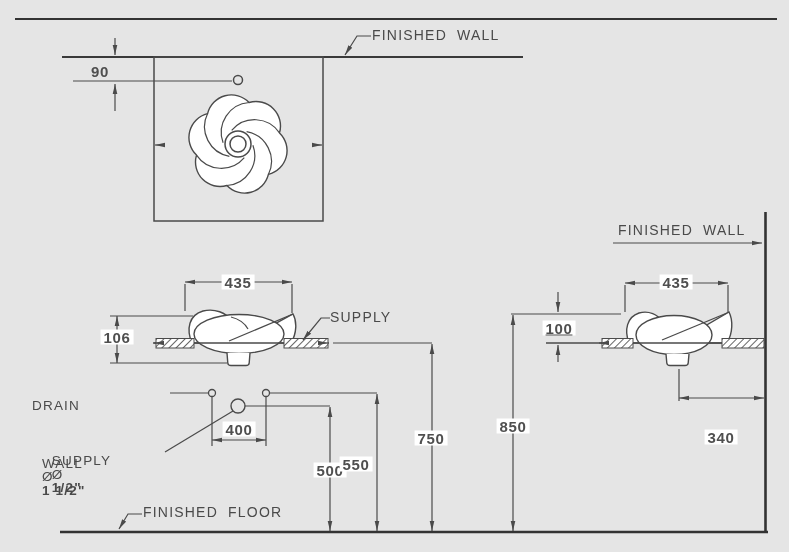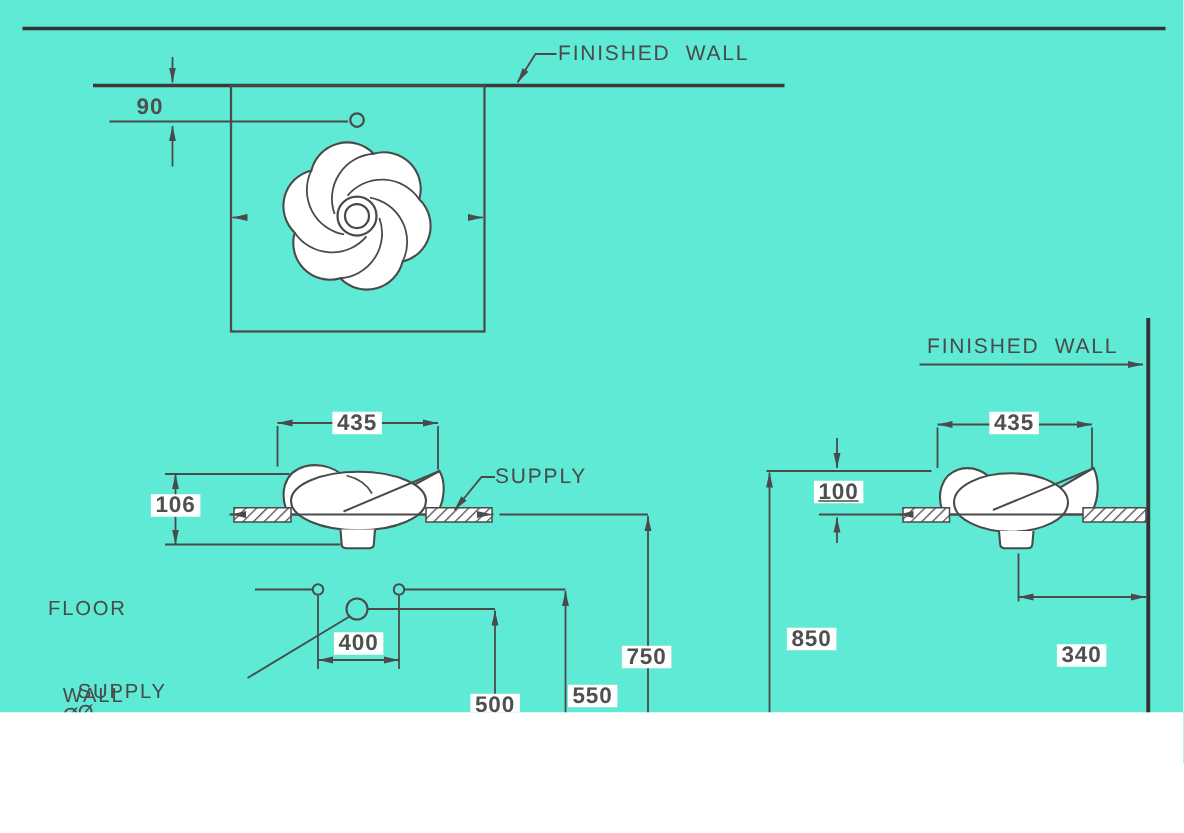--- a/index.html
+++ b/index.html
@@ -1,16 +1,16 @@
 <!DOCTYPE html>
 <html><head>
 <meta charset="utf-8">
 <style>
   html,body{margin:0;padding:0;background:#fff;}
-  #stage{position:relative;width:789px;height:475px;background:#5eead4;overflow:hidden;
+  #stage{position:relative;width:789px;height:552px;background:#e5e5e5;overflow:hidden;
          font-family:"Liberation Sans", sans-serif;color:#4a4a4a;}
   svg{position:absolute;left:0;top:0;}
   .lbl{position:absolute;font-size:14px;font-weight:400;letter-spacing:1.2px;
        white-space:pre;color:#4a4a4a;line-height:14px;z-index:3;}
   .sm{font-size:13.5px;line-height:13.5px;}
   .dim{position:absolute;font-size:15px;font-weight:700;letter-spacing:0.6px;
        white-space:pre;color:#4f4f4f;z-index:3;line-height:15px;}
   .c{transform:translate(-50%,-50%);background:#fff;padding:0 3px;}
   .b{font-weight:700;}
   .dia{font-weight:400;}
@@ -170,40 +170,41 @@
 
   <line x1="60" y1="532" x2="768" y2="532" stroke="#333" stroke-width="2.6"></line>
   <polyline points="142,514 128,514 119,529" marker-end="url(#ae)" stroke="#4a4a4a" fill="none" stroke-width="1.2"></polyline>
 </svg>
 
 <div class="lbl" style="left:372px;top:28px;">FINISHED  WALL</div>
 <div class="lbl" style="left:618px;top:223px;">FINISHED  WALL</div>
 <div class="lbl" style="left:330px;top:310px;">SUPPLY</div>
 
 <div class="lbl sm" style="left:32px;top:372px;">
-  <div><span>FLOOR</span></div>
+  <div><span>DRAIN</span></div>
   <div class="row2">
     <span>SUPPLY</span>
     <span class="dia">Ø</span>
     <span class="b">1/2"</span>
   </div>
 </div>
 
 <div class="lbl sm" style="left:32px;top:443px;">
   <span>WALL</span>
   <span class="dia">Ø</span>
   <span class="b">1 1/2"</span>
 </div>
 
+<div class="lbl" style="left:143px;top:505px;">FINISHED  FLOOR</div>
 
 <div class="dim" style="left:91px;top:64px;">90</div>
 <div class="dim c" style="left:238px;top:282px;">435</div>
 <div class="dim c" style="left:117px;top:337px;">106</div>
 <div class="dim c" style="left:239px;top:429px;">400</div>
 <div class="dim c" style="left:330px;top:470px;">500</div>
-<div class="dim c" style="left:395px;top:464px;">550</div>
+<div class="dim c" style="left:356px;top:464px;">550</div>
 <div class="dim c" style="left:431px;top:438px;">750</div>
-<div class="dim c" style="left:513px;top:426px;margin-left:28px;">850</div>
+<div class="dim c" style="left:513px;top:426px;">850</div>
 <div class="dim c" style="left:676px;top:282px;">435</div>
 <div class="dim c" style="left:559px;top:328px;text-decoration:underline;">100</div>
 <div class="dim c" style="left:721px;top:397px;margin-top:40px;">340</div>
 
 </div>
 
 </body></html>

